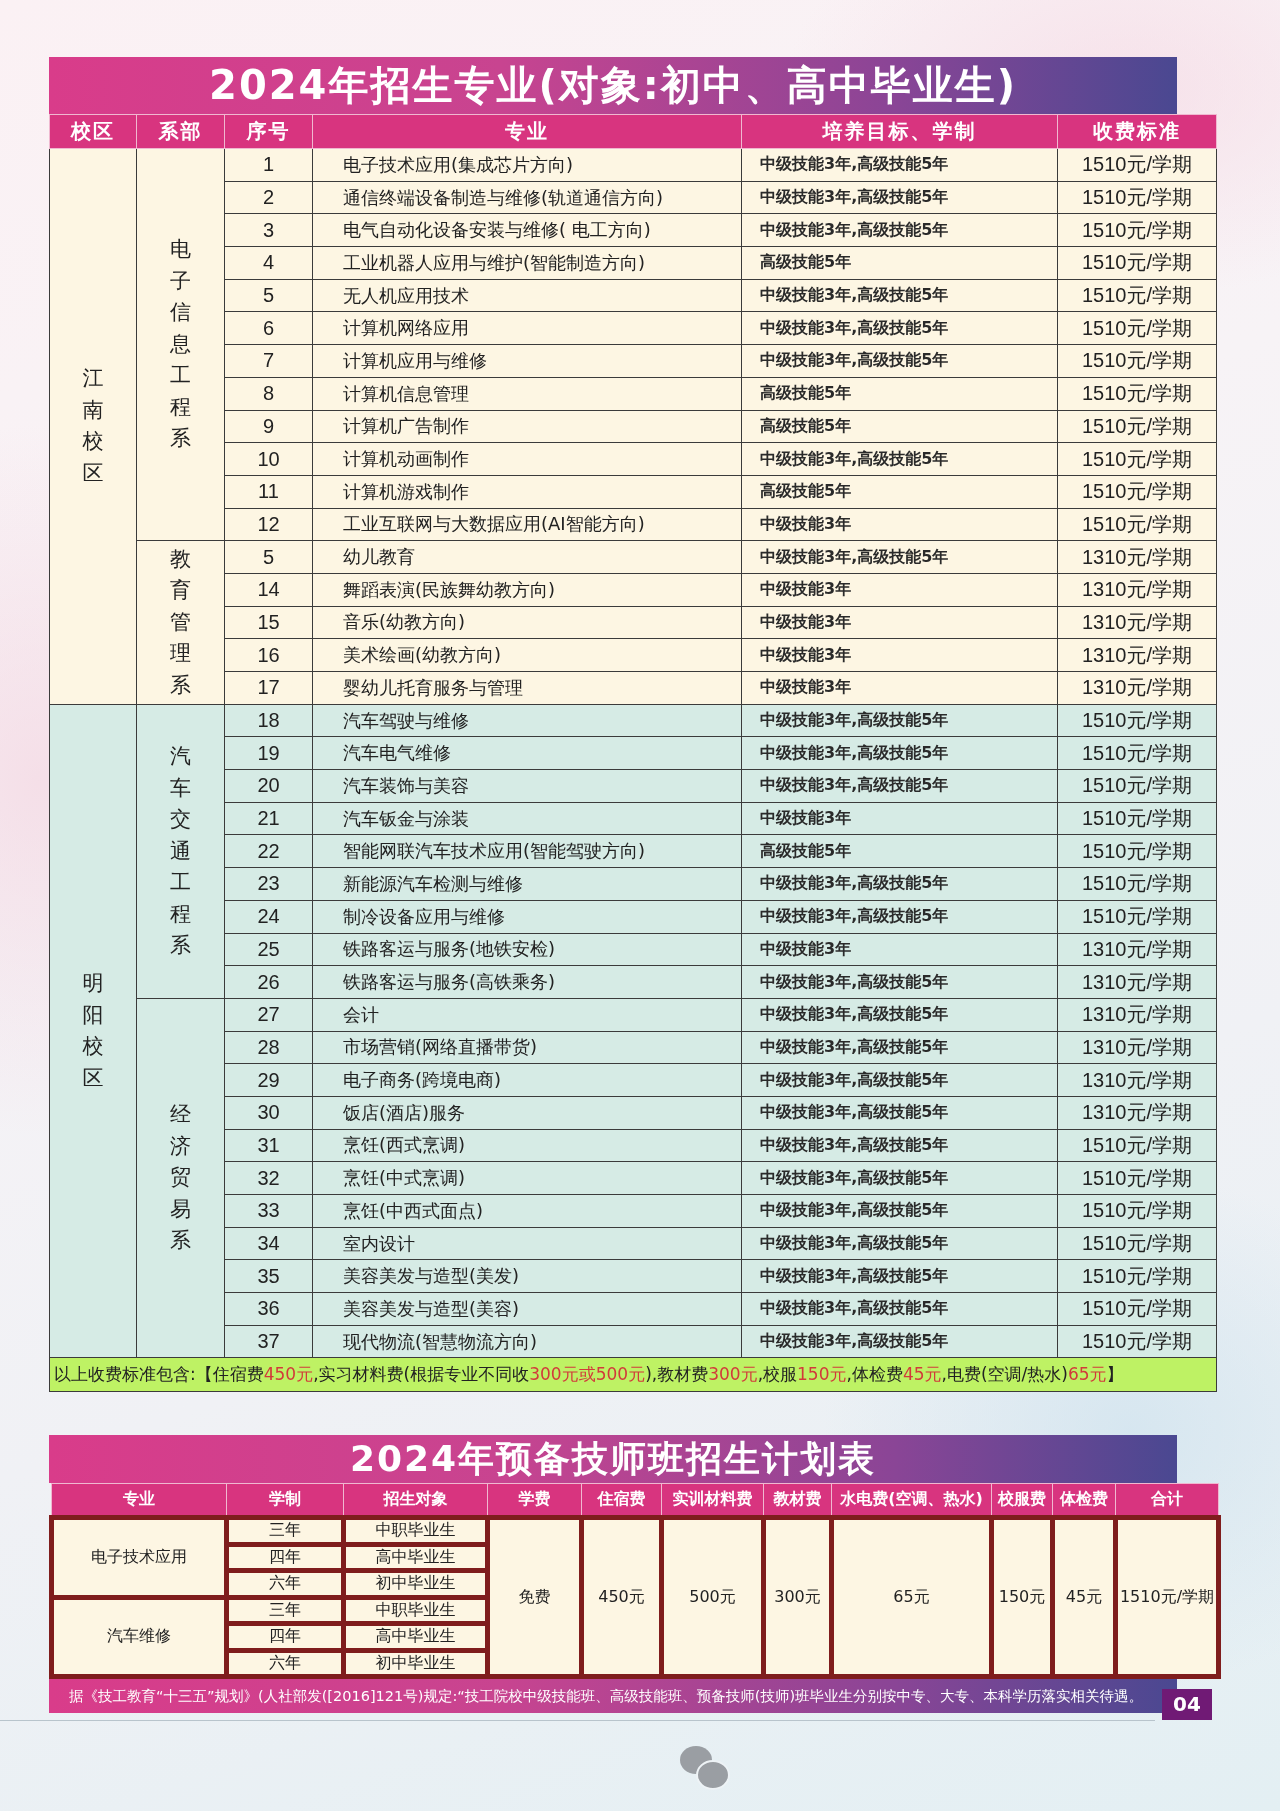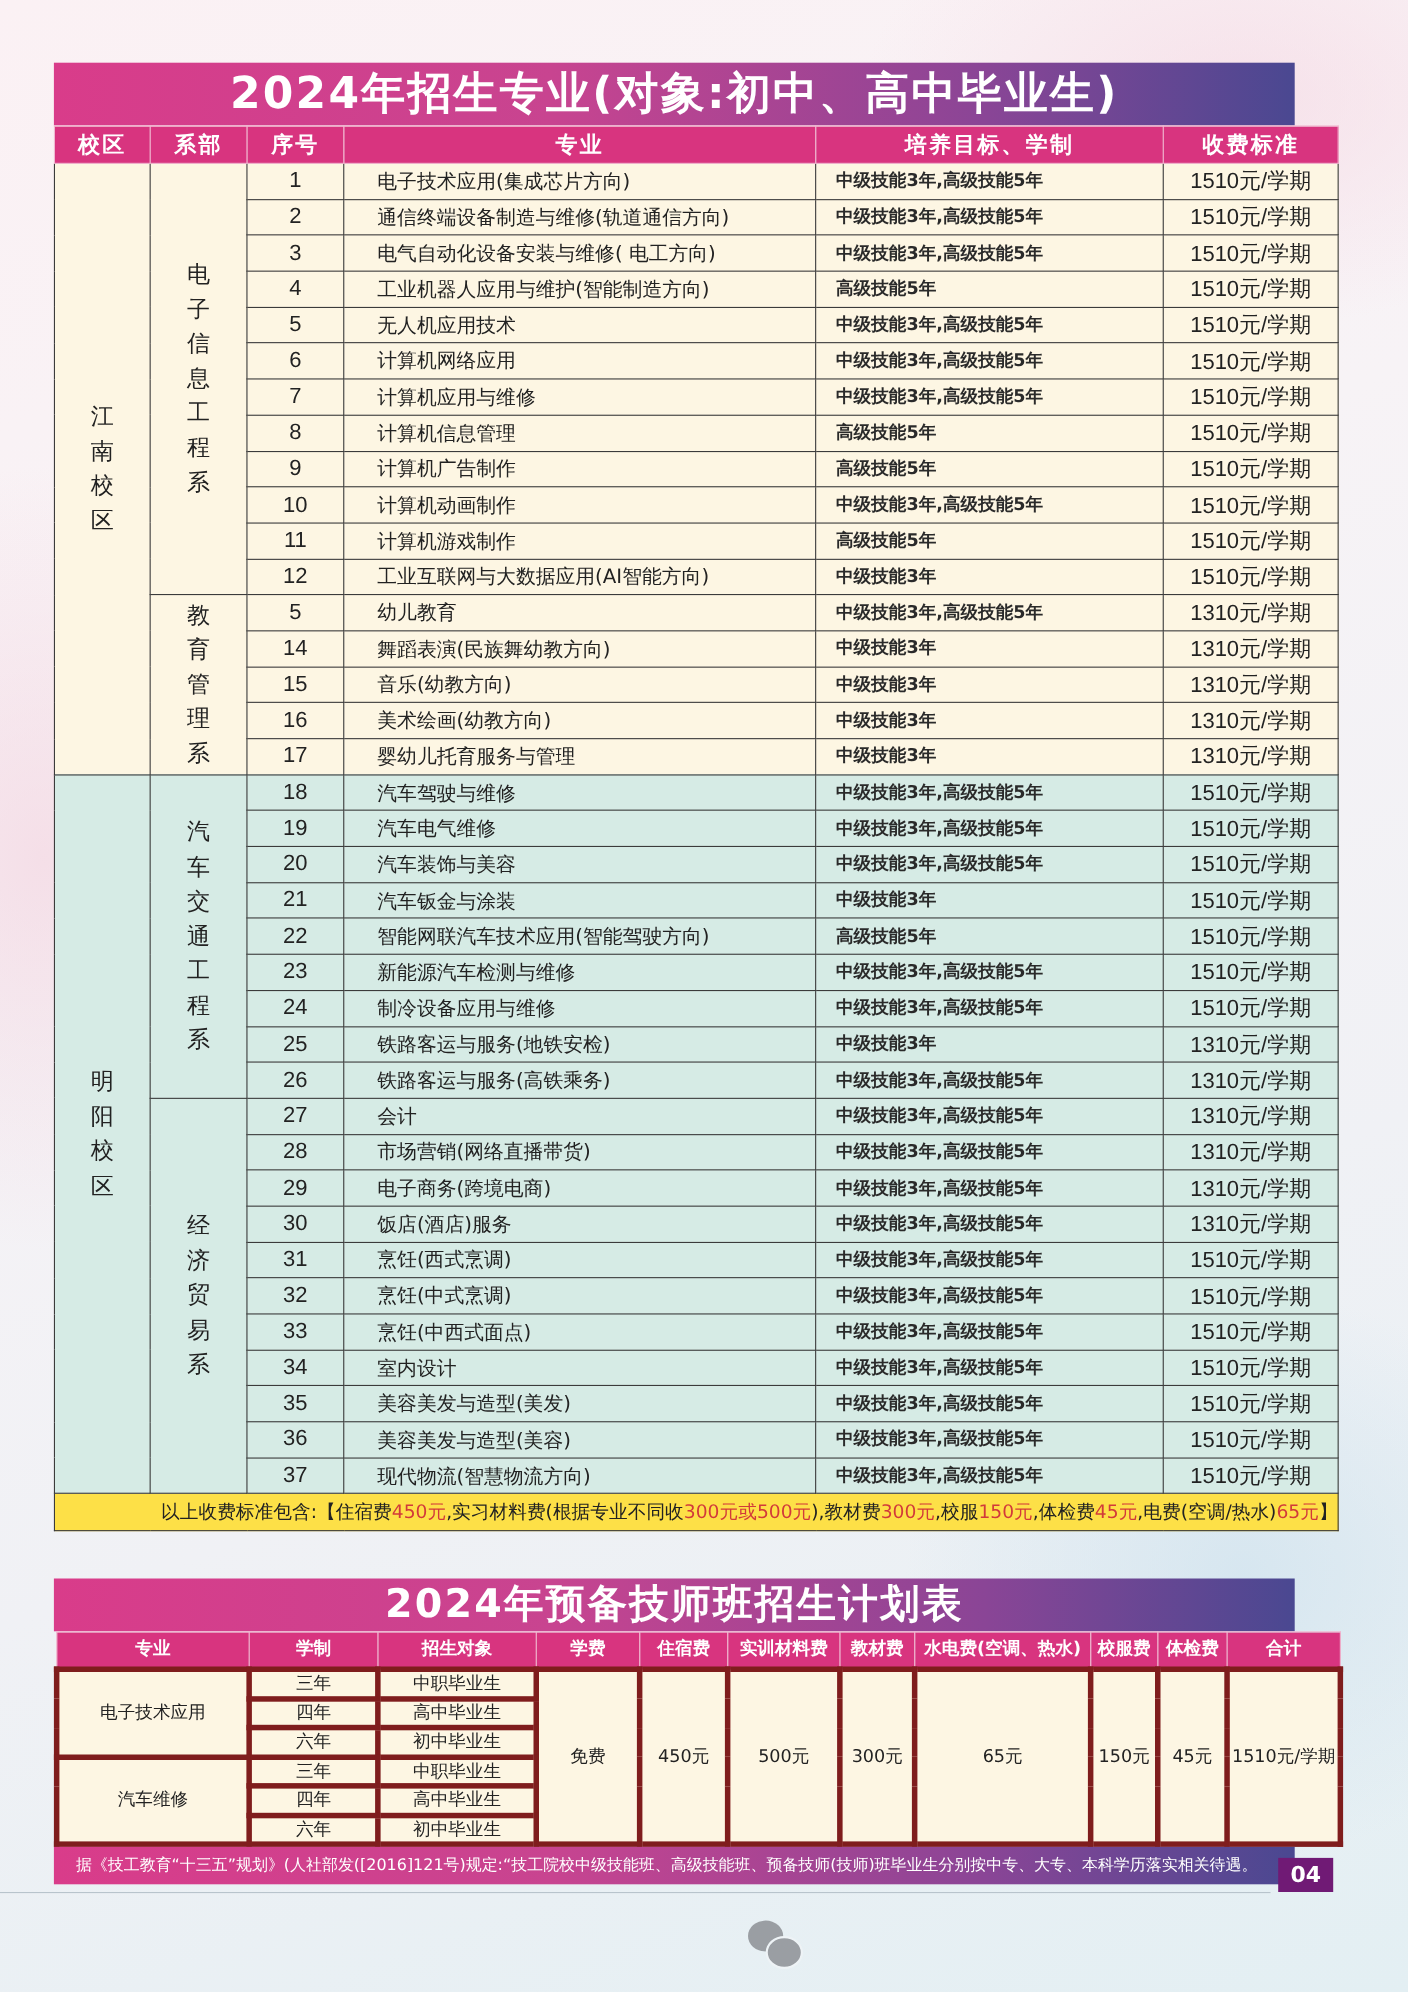--- a/index.html
+++ b/index.html
@@ -32,21 +32,21 @@
   #main-table td.seq { text-align:center; font-family:"Liberation Sans",sans-serif; font-size:20px; }
   #main-table td.major { padding-left:30px; white-space:nowrap; }
   #main-table td.goal { padding-left:18px; font-size:16px; font-weight:bold; color:#2a2a2a; white-space:nowrap; }
   #main-table td.fee { text-align:center; font-size:20px; font-family:"Liberation Sans",sans-serif; white-space:nowrap; }
   #main-table td.vert { text-align:center; vertical-align:middle; font-size:21px; line-height:1.5; }
   #main-table td.vert span { display:inline-block; width:1em; word-break:break-all; white-space:normal; }
   .jn { background:#fdf6e3; }
   .my { background:#d6ebe5; }
   #main-table tr.jn td { background:#fdf6e3; }
   #main-table tr.my td { background:#d6ebe5; }
-  #note-row td { background:#fde047; height:33px; font-size:17px; padding-left:4px; white-space:nowrap;text-align:right; }
+  #note-row td { background:#bef264; height:33px; font-size:17px; padding-left:4px; white-space:nowrap; }
   .red { color:#d23a3a; }
 
   
   #plan-title { height:48px; line-height:48px; font-size:36px; }
   #plan-table th { height:29px; font-size:16px; background:#d8347f; }
   #plan-table td { background:#fdf6e3; border:5px solid #7f1d1d; text-align:center; font-size:16px; height:21.5px; padding:0; }
   #plan-table td.major { font-size:16px; }
   #plan-footer { height:34px; line-height:34px; font-size:14.5px; padding-left:20px; text-align:left; letter-spacing:0; font-weight:normal; }
 
   .page-num { position:absolute; left:1162px; top:1689px; width:50px; height:31px; background:#701a75; color:#fff;

